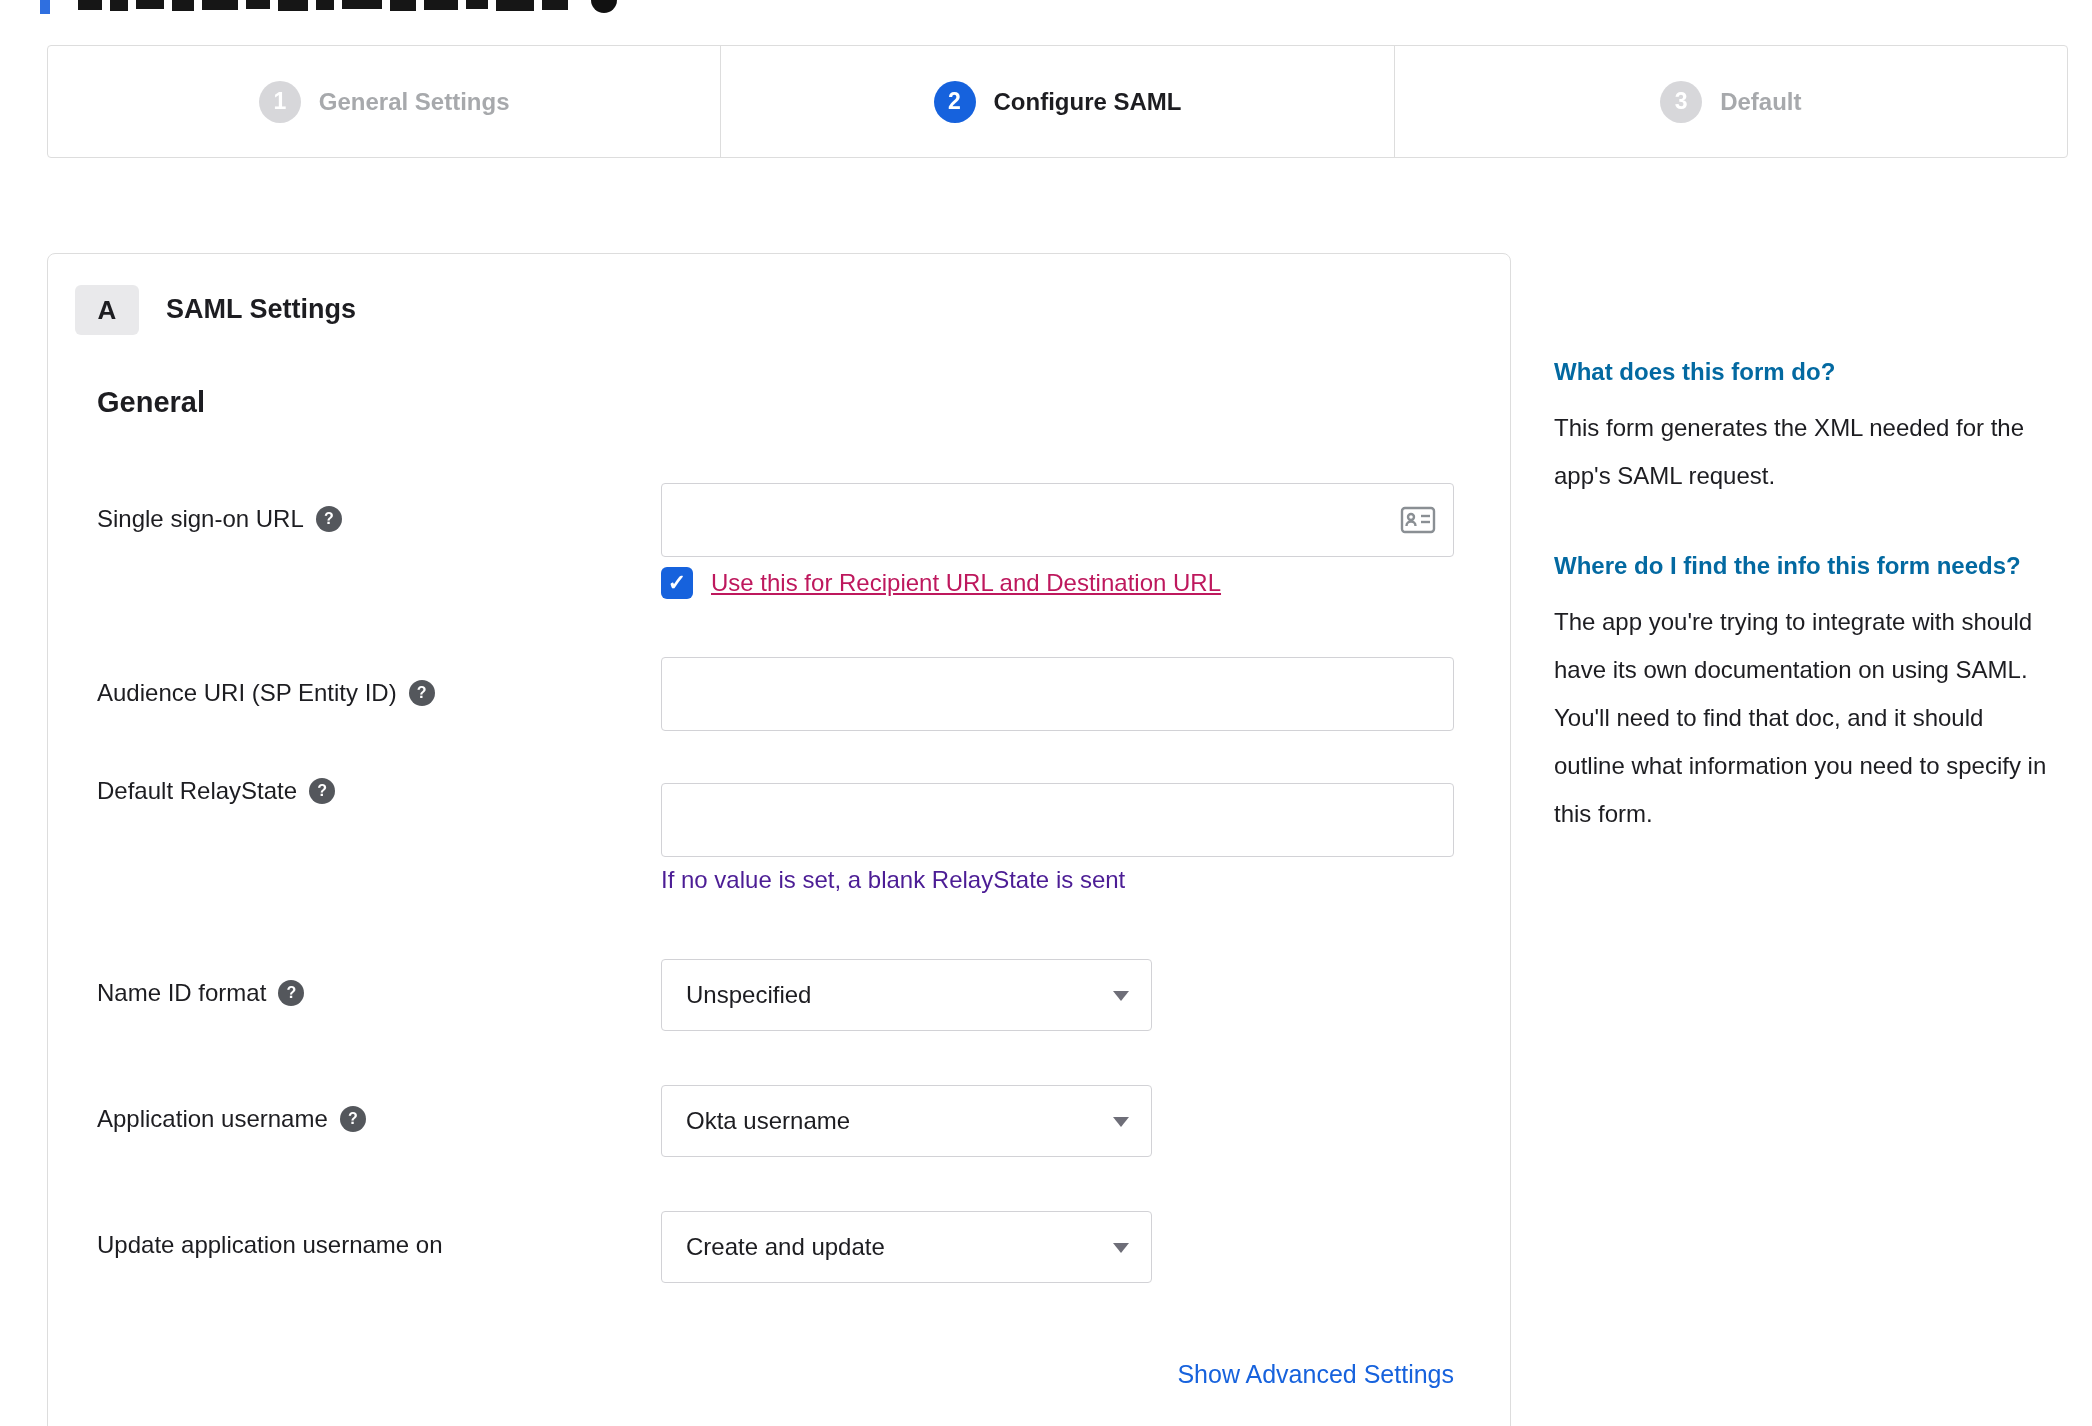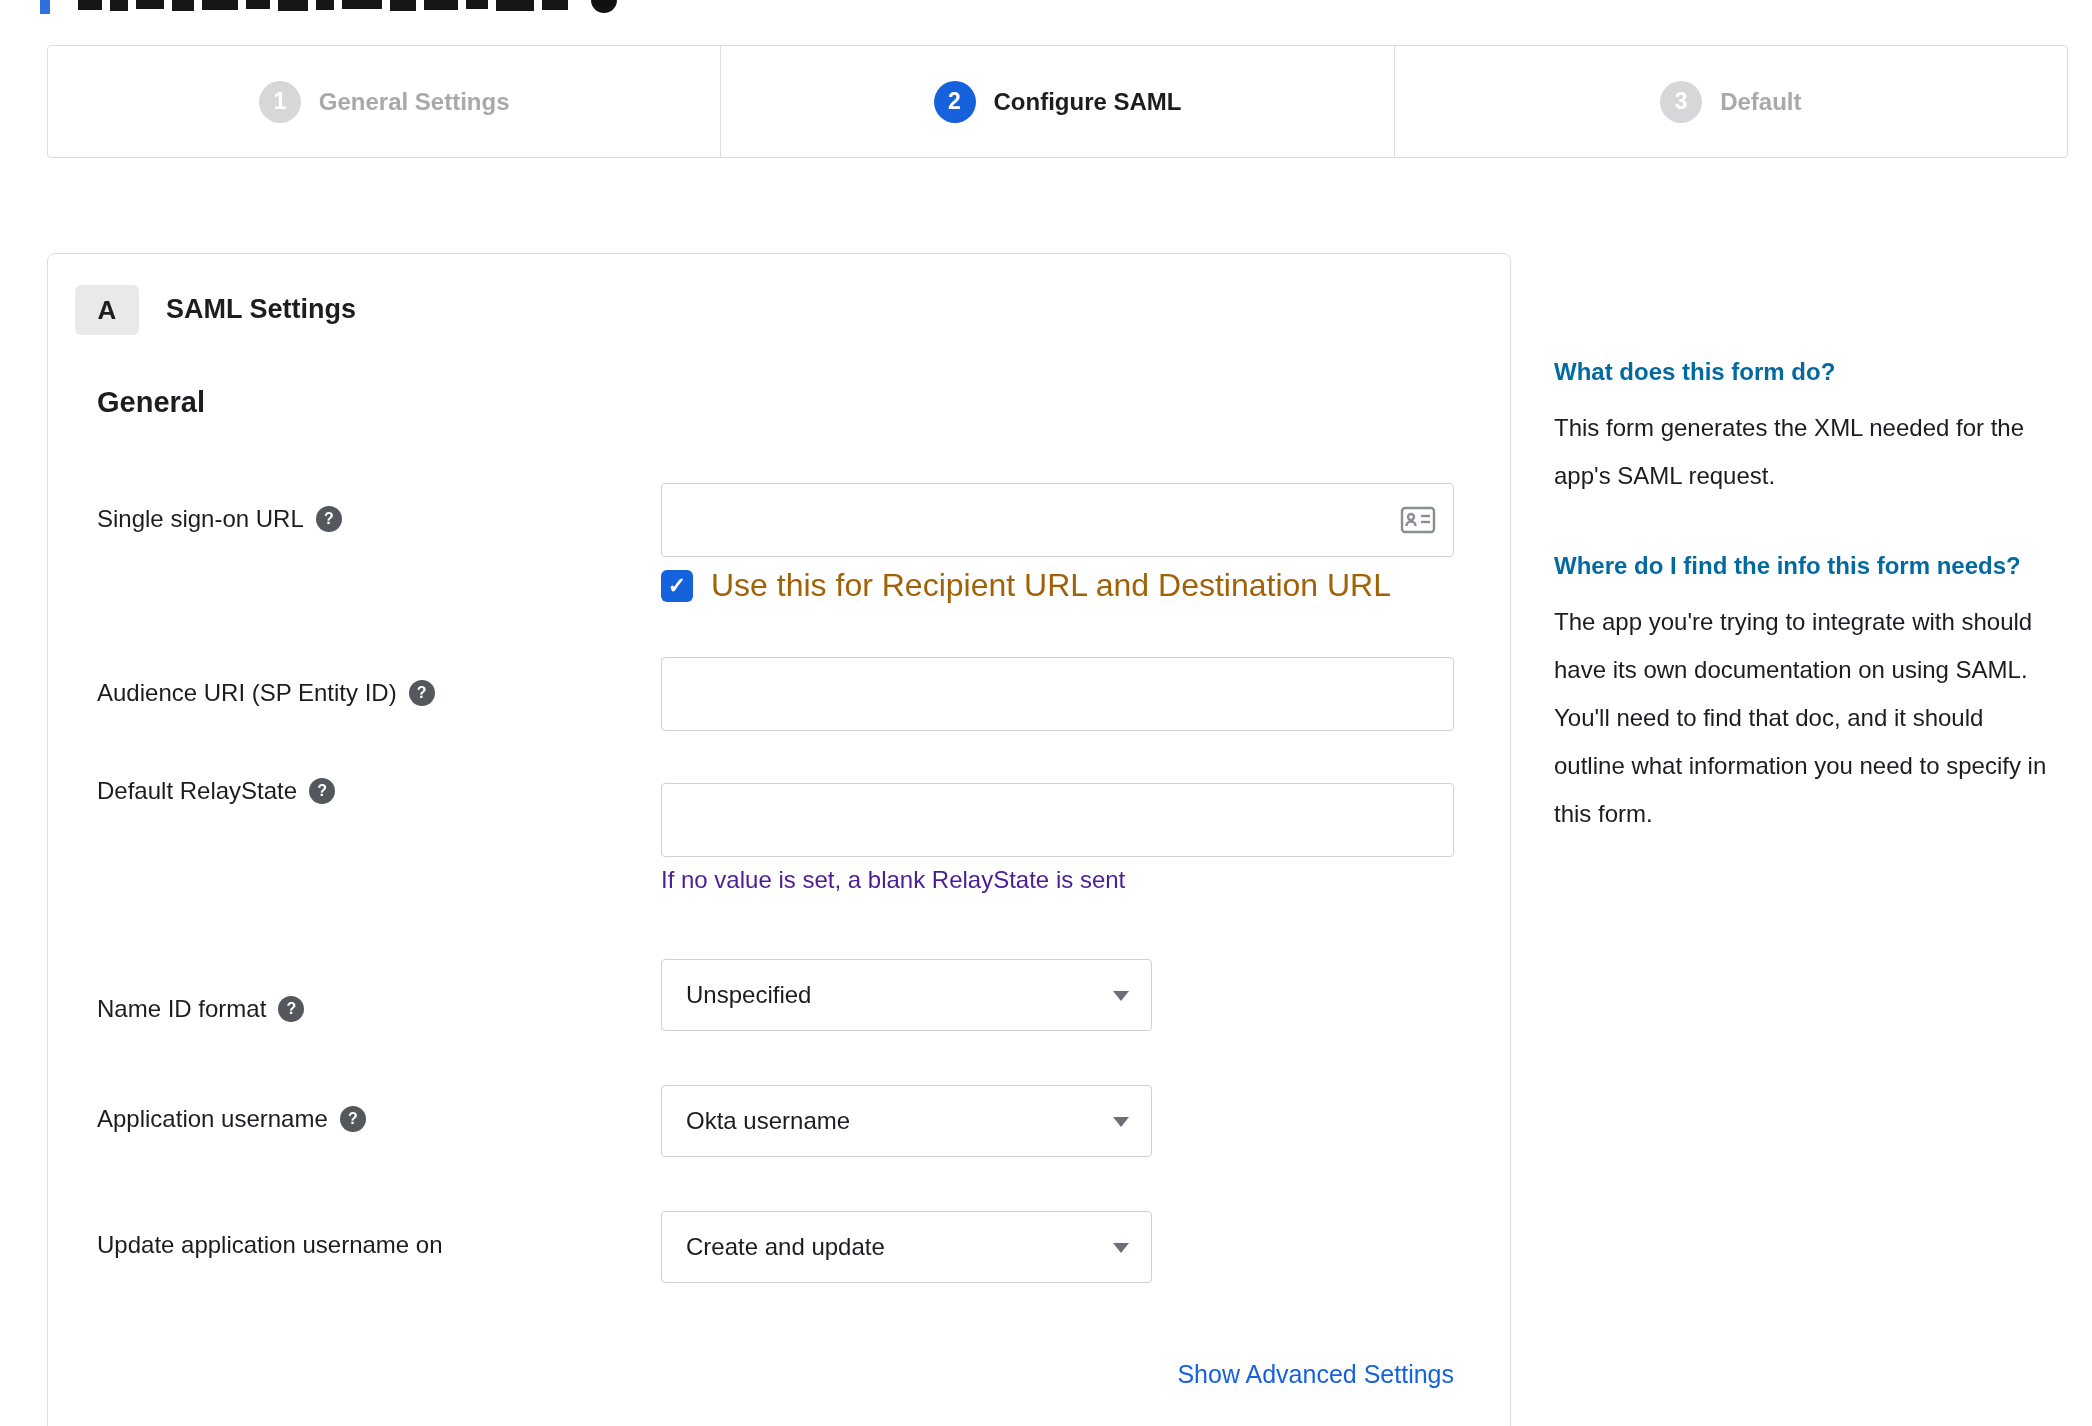--- a/index.html
+++ b/index.html
@@ -46,21 +46,21 @@
                 padding:0 60px 0 20px; outline:none; }
   .input-wrap { position:absolute; left:613px; width:793px; height:74px; }
   .input-wrap .text-input { position:absolute; left:0; top:0; width:100%; height:100%; }
   .card-icon { position:absolute; right:18px; top:22px; width:36px; height:30px; }
 
   .checkbox-row { position:absolute; left:613px; top:313px; display:flex;
                   align-items:center; gap:18px; }
   .checkbox { width:32px; height:32px; border-radius:6px; background:#1662dd;
               display:flex; align-items:center; justify-content:center;
               color:#fff; font-size:22px; font-weight:bold; cursor:pointer; }
-  .checkbox-label { font-size:32px; color:#a16207; }
+  .checkbox-label { font-size:24px; color:#be185d;text-decoration:underline; }
 
   .helper-text { position:absolute; left:613px; top:612px; font-size:24px; color:#4c1d95; }
 
   .select { position:absolute; left:613px; width:491px; height:72px;
             border:1px solid #d2d2d6; border-radius:4px; background:#fff;
             display:flex; align-items:center; padding:0 52px 0 24px; cursor:pointer; }
   .select-value { font-size:24px; color:#1d1d21; }
   .select-caret { position:absolute; right:22px; top:31px; width:0; height:0;
                   border-left:8px solid transparent; border-right:8px solid transparent;
                   border-top:10px solid #6e6e78; }
@@ -142,21 +142,21 @@
   </div>
   <input class="text-input" style="top: 403px;" type="text" value="">
 
   <div class="field-label" style="top:523px;">
     <span>Default RelayState</span>
     <span class="help-icon">?</span>
   </div>
   <input class="text-input" style="top: 529px;" type="text" value="">
   <div class="helper-text">If no value is set, a blank RelayState is sent</div>
 
-  <div class="field-label" style="top:725px;margin-top:16px;">
+  <div class="field-label" style="top:725px;">
     <span>Name ID format</span>
     <span class="help-icon">?</span>
   </div>
   <div class="select" style="top:705px;">
     <span class="select-value">Unspecified</span>
     <span class="select-caret"></span>
   </div>
 
   <div class="field-label" style="top:851px;justify-content:space-between;">
     <span>Application username</span>

